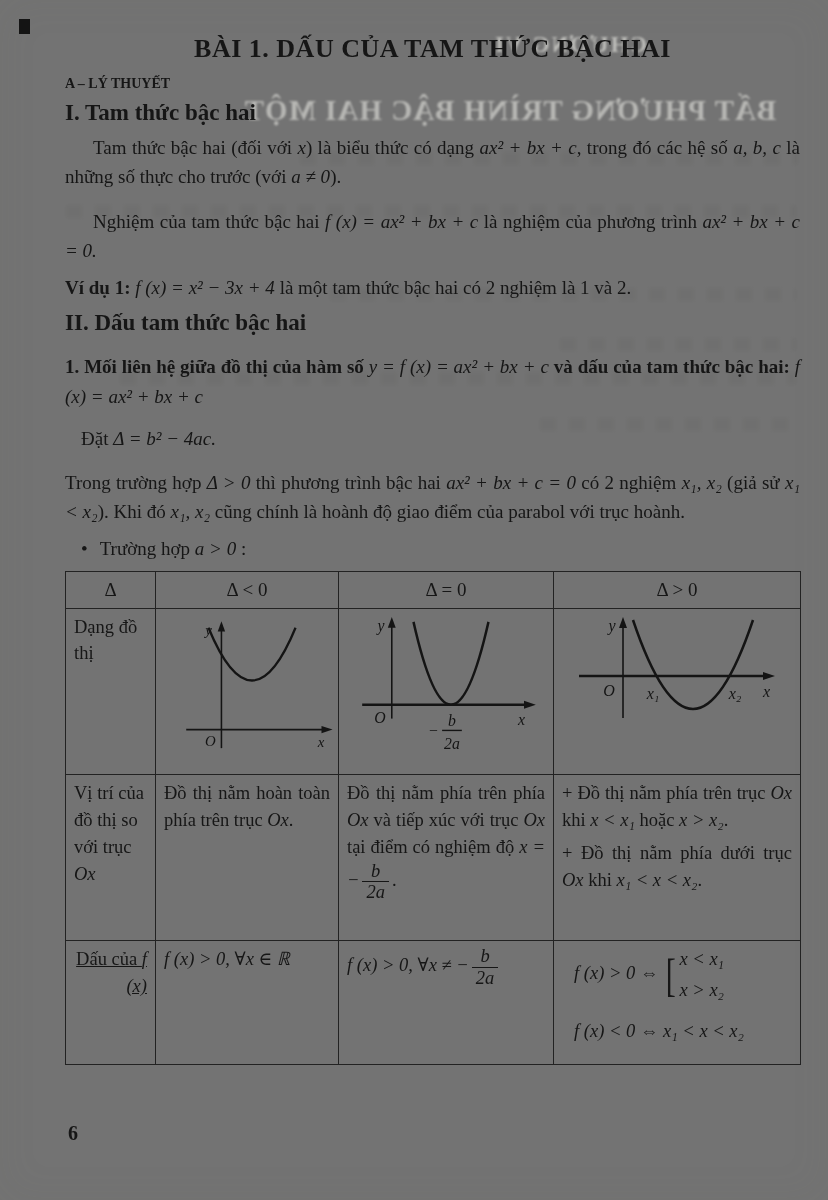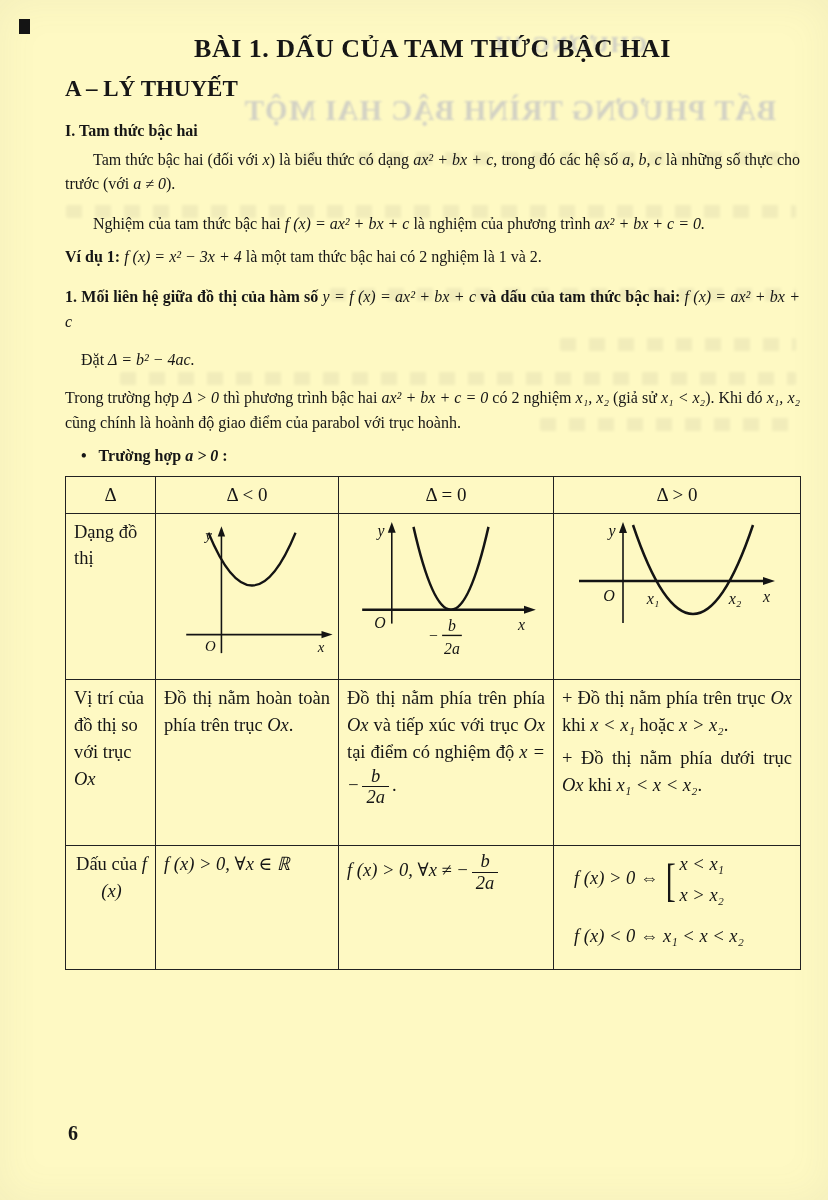--- a/index.html
+++ b/index.html
@@ -1,42 +1,42 @@
 <!DOCTYPE html>
 <html><head>
 <meta charset="utf-8">
 <style>
   html,body{margin:0;padding:0;background:#e8e8e6;}
   .page{
     position:relative;width:828px;height:1200px;margin:0 auto;
-    background:#fef9c3;overflow:hidden;color:#161616;
+    background:#737373;overflow:hidden;color:#161616;
     font-family:"Liberation Serif","DejaVu Serif",serif;
     box-shadow:inset 0 0 40px rgba(120,115,100,0.08);
   }
   .corner-mark{position:absolute;left:19px;top:19px;width:11px;height:15px;background:#141414;}
   
   .bleed{position:absolute;transform:scaleX(-1);color:#c8c8c4;font-weight:bold;
     filter:blur(1.1px);white-space:nowrap;user-select:none;}
   .bleed-chapter{top:32px;left:470px;width:200px;font-size:23px;letter-spacing:2px;text-align:center;opacity:.85;}
   .bleed-title{top:94px;left:205px;width:610px;font-size:29px;letter-spacing:1px;text-align:center;opacity:.8;}
   .smudge{position:absolute;height:13px;border-radius:2px;opacity:.55;filter:blur(1.6px);
     background:repeating-linear-gradient(90deg,rgba(70,70,66,.13) 0 16px,rgba(70,70,66,0) 16px 29px);}
   
   .content{position:absolute;left:65px;top:0;width:735px;}
   .title{font-size:26px;font-weight:bold;text-align:center;margin:34px 0 12px;letter-spacing:.5px;}
-  .sec-a{font-size:23px;font-weight:bold;margin:4px 0 6px;}
-  .sub{font-size:16px;font-weight:bold;margin:20px 0 2px;}
-  p.para{font-size:16px;line-height:1.5;margin:8px 0;text-align:justify;}
+  .sec-a{font-size:14px;font-weight:bold;margin:4px 0 6px;}
+  .sub{font-size:23px;font-weight:bold;margin:8px 0 2px;}
+  p.para{font-size:19px;line-height:1.5;margin:8px 0;text-align:justify;}
   p.indent{text-indent:28px;}
   p.wide{line-height:1.55;margin-top:16px;}
   .seg-t{font-style:normal;}
   .seg-m{font-style:italic;}
   .seg-b{font-weight:bold;}
   .bold{font-weight:bold;}
-  .bullet{padding-left:16px;margin-top:10px;font-weight:bold;}
+  .bullet{padding-left:16px;margin-top:10px;}
   .bullet-dot{margin-right:12px;}
   
   .frac{display:inline-block;vertical-align:middle;text-align:center;line-height:1.1;
     font-style:italic;margin:0 3px;}
   .frac .num{display:block;border-bottom:1.4px solid #161616;padding:0 4px;}
   .frac .den{display:block;padding:0 4px;}
   
   .cases{display:inline-flex;align-items:center;vertical-align:middle;}
   .cases .bracket{font-style:normal;font-size:2.5em;font-weight:400;line-height:.85;
     transform:scaleX(.65);margin-right:1px;}
@@ -78,20 +78,21 @@
 
     <h1 class="title">BÀI 1. DẤU CỦA TAM THỨC BẬC HAI</h1>
     <h2 class="sec-a">A – LÝ THUYẾT</h2>
     <h3 class="sub">I. Tam thức bậc hai</h3>
 
     <p class="para indent"><span class="seg-t">Tam thức bậc hai (đối với </span><span class="seg-m">x</span><span class="seg-t">) là biểu thức có dạng </span><span class="seg-m">ax² + bx + c</span><span class="seg-t">, trong đó các hệ số </span><span class="seg-m">a, b, c</span><span class="seg-t"> là những số thực cho trước (với </span><span class="seg-m">a ≠ 0</span><span class="seg-t">).</span></p>
     <p class="para indent wide"><span class="seg-t">Nghiệm của tam thức bậc hai </span><span class="seg-m">f (x) = ax² + bx + c</span><span class="seg-t"> là nghiệm của phương trình </span><span class="seg-m">ax² + bx + c = 0.</span></p>
 
     <p class="para"><span class="bold">Ví dụ 1:</span><span><span class="seg-m"> f (x) = x² − 3x + 4</span><span class="seg-t"> là một tam thức bậc hai có 2 nghiệm là 1 và 2.</span></span></p>
 
+    <h3 class="sub">II. Dấu tam thức bậc hai</h3>
 
     <p class="para wide"><span class="seg-b">1. Mối liên hệ giữa đồ thị của hàm số </span><span class="seg-m">y = f (x) = ax² + bx + c</span><span class="seg-b"> và dấu của tam thức bậc hai: </span><span class="seg-m">f (x) = ax² + bx + c</span></p>
     <p class="para" style="margin-top:14px;margin-left:16px;"><span class="seg-t">Đặt </span><span class="seg-m">Δ = b² − 4ac.</span></p>
     <p class="para wide" style="margin-top:14px;"><span class="seg-t">Trong trường hợp </span><span class="seg-m">Δ &gt; 0</span><span class="seg-t"> thì phương trình bậc hai </span><span class="seg-m">ax² + bx + c = 0</span><span class="seg-t"> có 2 nghiệm </span><span class="seg-m">x₁, x₂</span><span class="seg-t"> (giả sử </span><span class="seg-m">x₁ &lt; x₂</span><span class="seg-t">). Khi đó </span><span class="seg-m">x₁, x₂</span><span class="seg-t"> cũng chính là hoành độ giao điểm của parabol với trục hoành.</span></p>
 
     <p class="para bullet"><span class="bullet-dot">•</span><span><span class="seg-t">Trường hợp </span><span class="seg-m">a &gt; 0</span><span class="seg-t"> :</span></span></p>
 
     <table class="sign-table">
       <colgroup>
           <col class="col1">
@@ -160,21 +161,21 @@
         <td class="row-label"><span class="seg-t">Vị trí của đồ thị so với trục </span><span class="seg-m">Ox</span></td>
         <td class="cell-just"><span class="seg-t">Đồ thị nằm hoàn toàn phía trên trục </span><span class="seg-m">Ox</span><span class="seg-t">.</span></td>
         <td class="cell-just"><span class="seg-t">Đồ thị nằm phía trên phía </span><span class="seg-m">Ox</span><span class="seg-t"> và tiếp xúc với trục </span><span class="seg-m">Ox</span><span class="seg-t"> tại điểm có nghiệm độ </span><span class="seg-m">x = −</span><span class="frac"><span class="num">b</span><span class="den">2a</span></span><span class="seg-t">.</span></td>
         <td class="cell-just pos-cell">
           <p><span class="seg-t">+ Đồ thị nằm phía trên trục </span><span class="seg-m">Ox</span><span class="seg-t"> khi </span><span class="seg-m">x &lt; x₁</span><span class="seg-t"> hoặc </span><span class="seg-m">x &gt; x₂</span><span class="seg-t">.</span></p>
           <p><span class="seg-t">+ Đồ thị nằm phía dưới trục </span><span class="seg-m">Ox</span><span class="seg-t"> khi </span><span class="seg-m">x₁ &lt; x &lt; x₂</span><span class="seg-t">.</span></p>
         </td>
       </tr>
 
       <tr style="height:124px;">
-        <td class="row-label" style="text-align:center;padding-left:10px;"><span class="seg-t">Dấu của </span><span class="seg-m">f (x)</span></td>
+        <td class="row-label" style="text-align:right;padding-left:10px;text-decoration:underline;"><span class="seg-t">Dấu của </span><span class="seg-m">f (x)</span></td>
         <td class="sign-cell"><span class="seg-m">f (x) &gt; 0, ∀x ∈ ℝ</span></td>
         <td class="sign-cell"><span class="seg-m">f (x) &gt; 0, ∀x ≠ −</span><span class="frac"><span class="num">b</span><span class="den">2a</span></span></td>
         <td class="sign-cell">
           <p><span class="seg-m">f (x) &gt; 0 ⇔ </span><span class="cases">
                   <span class="bracket">[</span>
                   <span class="case-rows">
                     <span class="case-row">x &lt; x₁</span>
                     <span class="case-row">x &gt; x₂</span>
                   </span>
                 </span></p>

